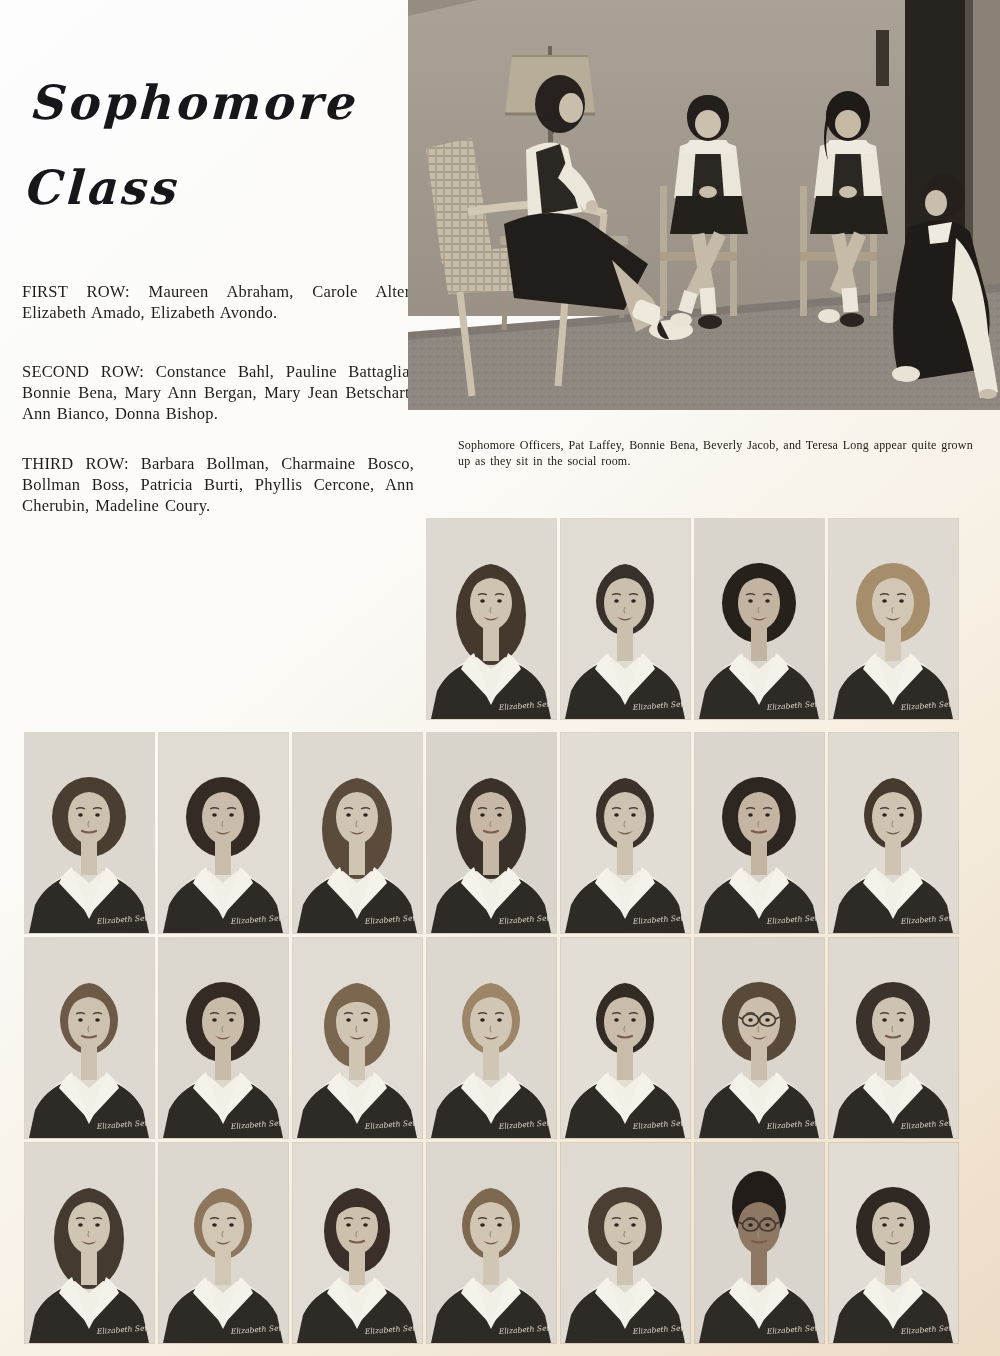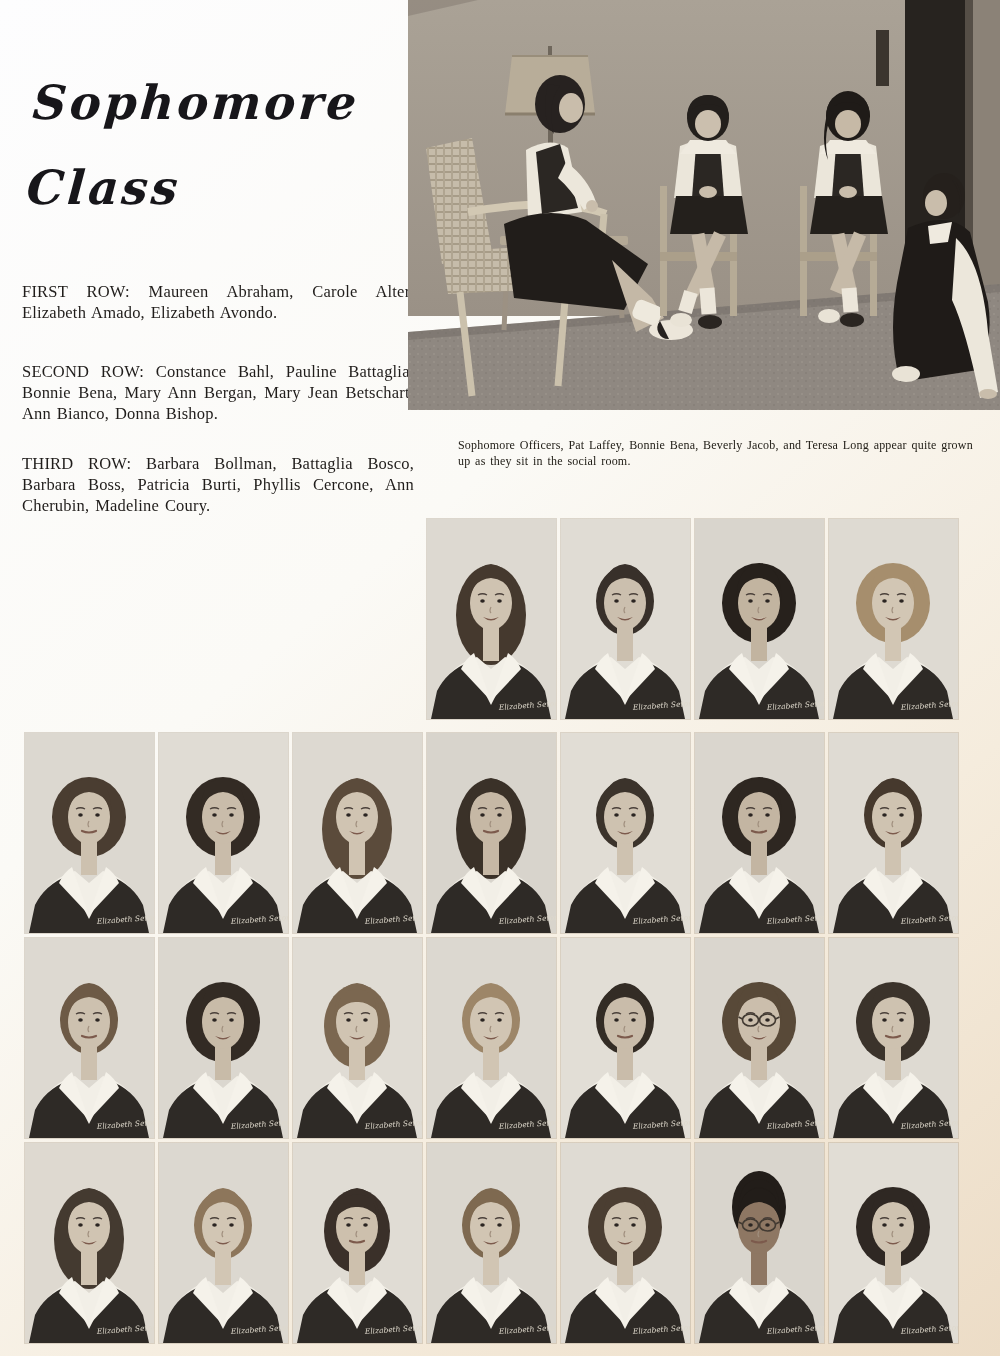--- a/index.html
+++ b/index.html
@@ -40,21 +40,21 @@
 
 <div class="page">
 
   <h1 class="title">
     <span class="l1">Sophomore</span>
     <span class="l2">Class</span>
   </h1>
 
   <p class="namelist" id="p0">FIRST ROW: Maureen Abraham, Carole Alter, Elizabeth Amado, Elizabeth Avondo.</p>
   <p class="namelist" id="p1">SECOND ROW: Constance Bahl, Pauline Battaglia, Bonnie Bena, Mary Ann Bergan, Mary Jean Betschart, Ann Bianco, Donna Bishop.</p>
-  <p class="namelist" id="p2">THIRD ROW: Barbara Bollman, Battaglia Bosco, Barbara Boss, Patricia Burti, Phyllis Cercone, Ann Cherubin, Madeline Coury.</p>
+  <p class="namelist" id="p2">THIRD ROW: Barbara Bollman, Charmaine Bosco, Bollman Boss, Patricia Burti, Phyllis Cercone, Ann Cherubin, Madeline Coury.</p>
 
   <div class="bigphoto">
     <svg viewBox="0 0 592 410" width="592" height="410" xmlns="http://www.w3.org/2000/svg">
       <defs>
         <linearGradient id="wallg" x1="0" y1="0" x2="0" y2="1">
           <stop offset="0" stop-color="#aaa296"></stop>
             <stop offset="1" stop-color="#9a9186"></stop>
         </linearGradient>
         <pattern id="plaid" width="16" height="16" patternUnits="userSpaceOnUse">
           <rect width="16" height="16" fill="#c6bcaa"></rect>

